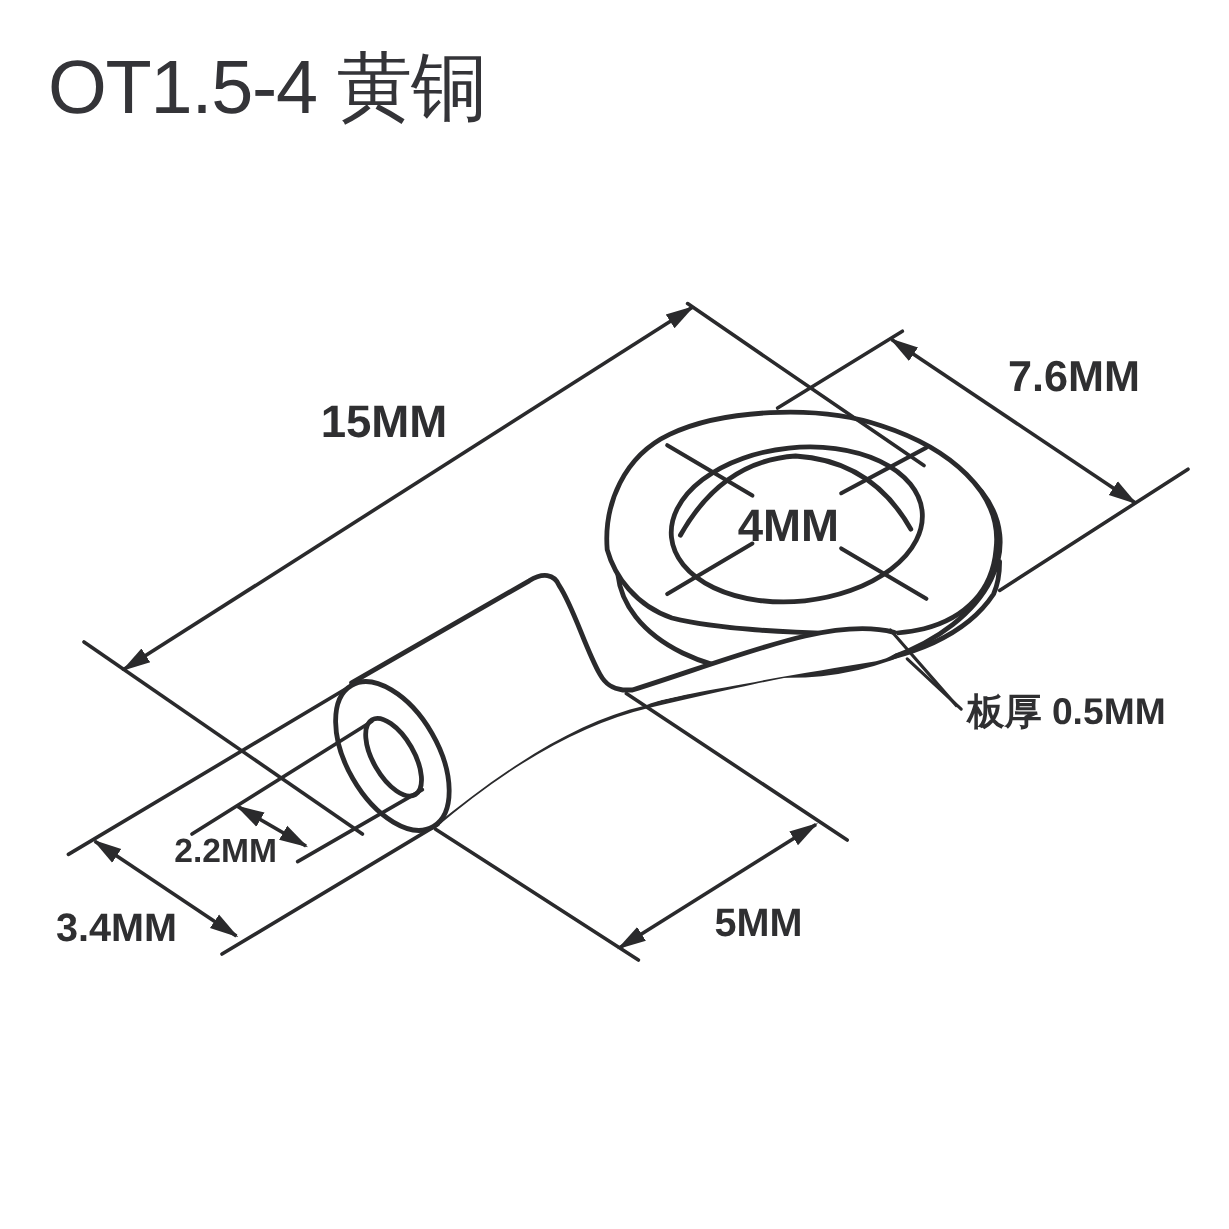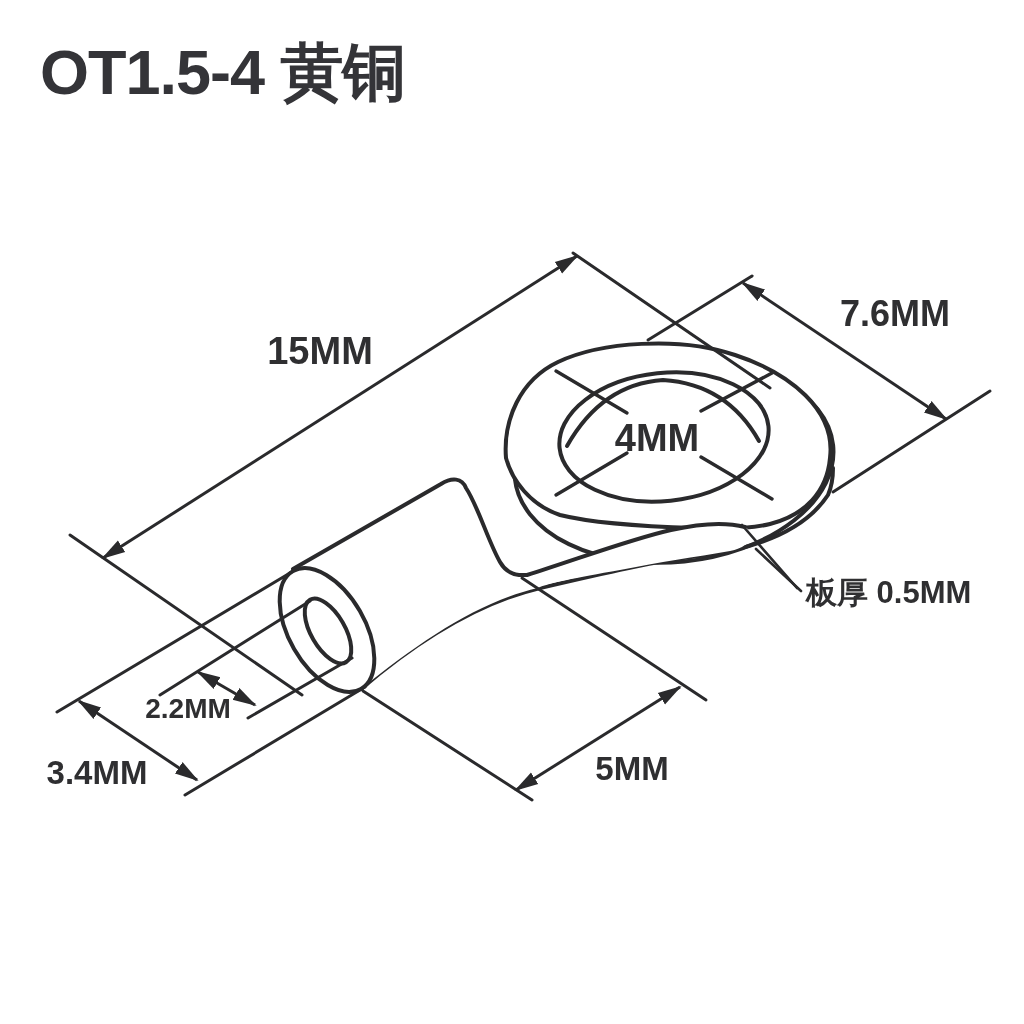--- a/index.html
+++ b/index.html
@@ -16,21 +16,21 @@
     width:1024px;
     height:1024px;
     background:#ffffff;
   }
   .page-title{
     position:absolute;
     left:40px;
     top:30px;
     margin:0;
     font-size:63px;
-    font-weight:700;
+    font-weight:400;
     letter-spacing:-1px;
     color:#343438;
     white-space:nowrap;
   }
   svg.diagram{
     position:absolute;
     left:0;
     top:0;
     width:1024px;
     height:1024px;

